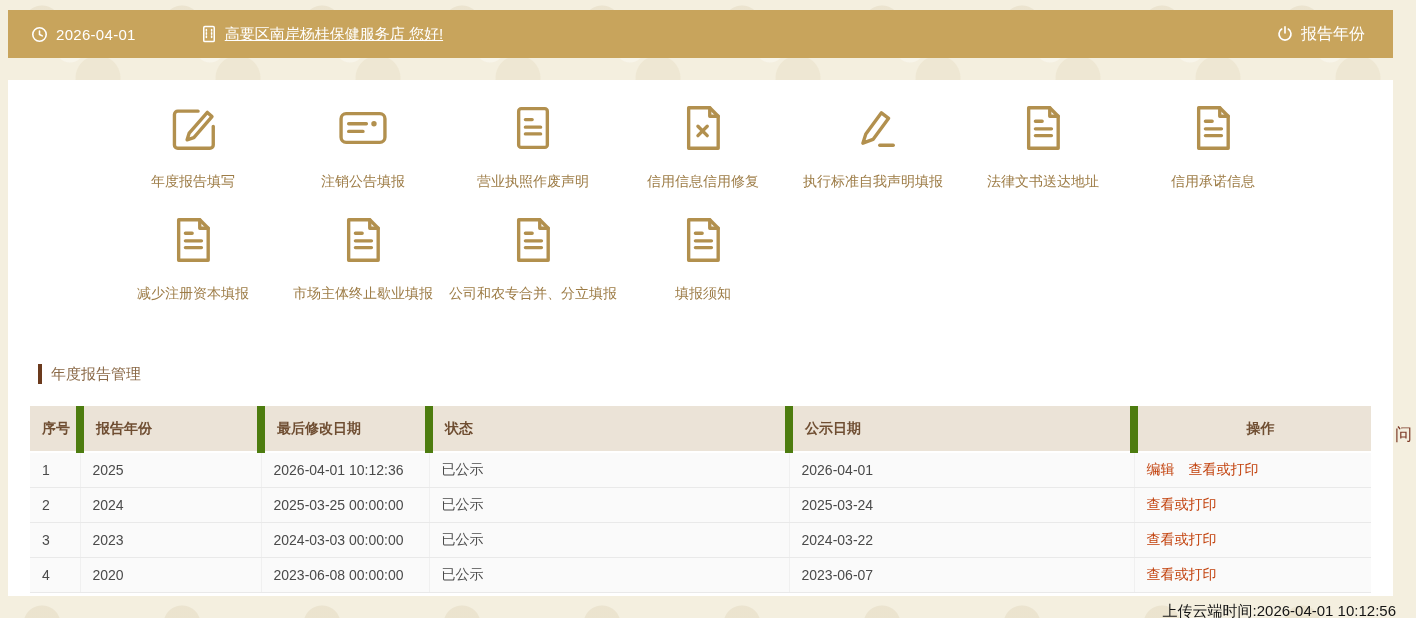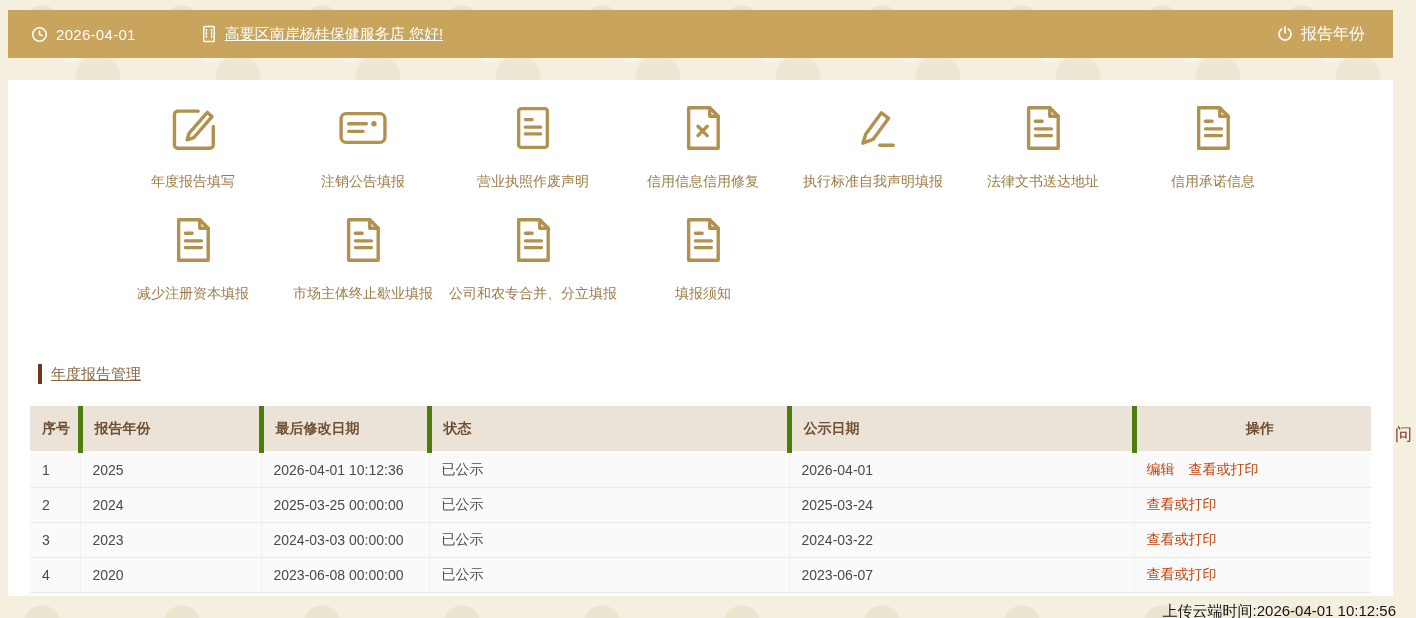--- a/index.html
+++ b/index.html
@@ -41,27 +41,27 @@
     height:112px; display:flex; flex-direction:column; align-items:center;
     cursor:pointer;
   }
   .nav-item .ico{ height:56px; display:flex; align-items:center; }
   .nav-label{
     margin-top:17px; font-size:14px; color:#9D7C46; white-space:nowrap; text-align:center;
   }
   
   .section-head{ margin:40px 0 0 30px; display:flex; align-items:center; }
   .section-bar{ width:4px; height:20px; background:#6B3A1D; }
-  .section-title{ margin-left:9px; font-size:15px; color:#8A6947;text-decoration:underline; }
+  .section-title{ margin-left:9px; font-size:15px; color:#8A6947; }
   
   table{ border-collapse:collapse; table-layout:fixed; width:1341px; margin:22px 22px 0; }
   thead th{
     background:#EBE3D7; height:46px; text-align:left; padding-left:12px;
     color:#6F4E32; font-size:14px; font-weight:bold;
-    border-right:5px solid #4d7c0f;
+    border-right:8px solid #4d7c0f;
   }
   thead th:last-child{ border-right:none;text-align:center; }
   tbody td{
     background:#FAFAFA; height:35px; padding-left:12px;
     font-size:14px; color:#4A4A4A;
     border-bottom:1px solid #E9E9E9; border-right:1px solid #F0F0F0;
   }
   tbody tr:first-child td{ border-top:2px solid #FFFFFF; }
   tbody td:last-child{ border-right:none; }
   a.op-link{ color:#c2410c; text-decoration:none; font-size:14px; }

